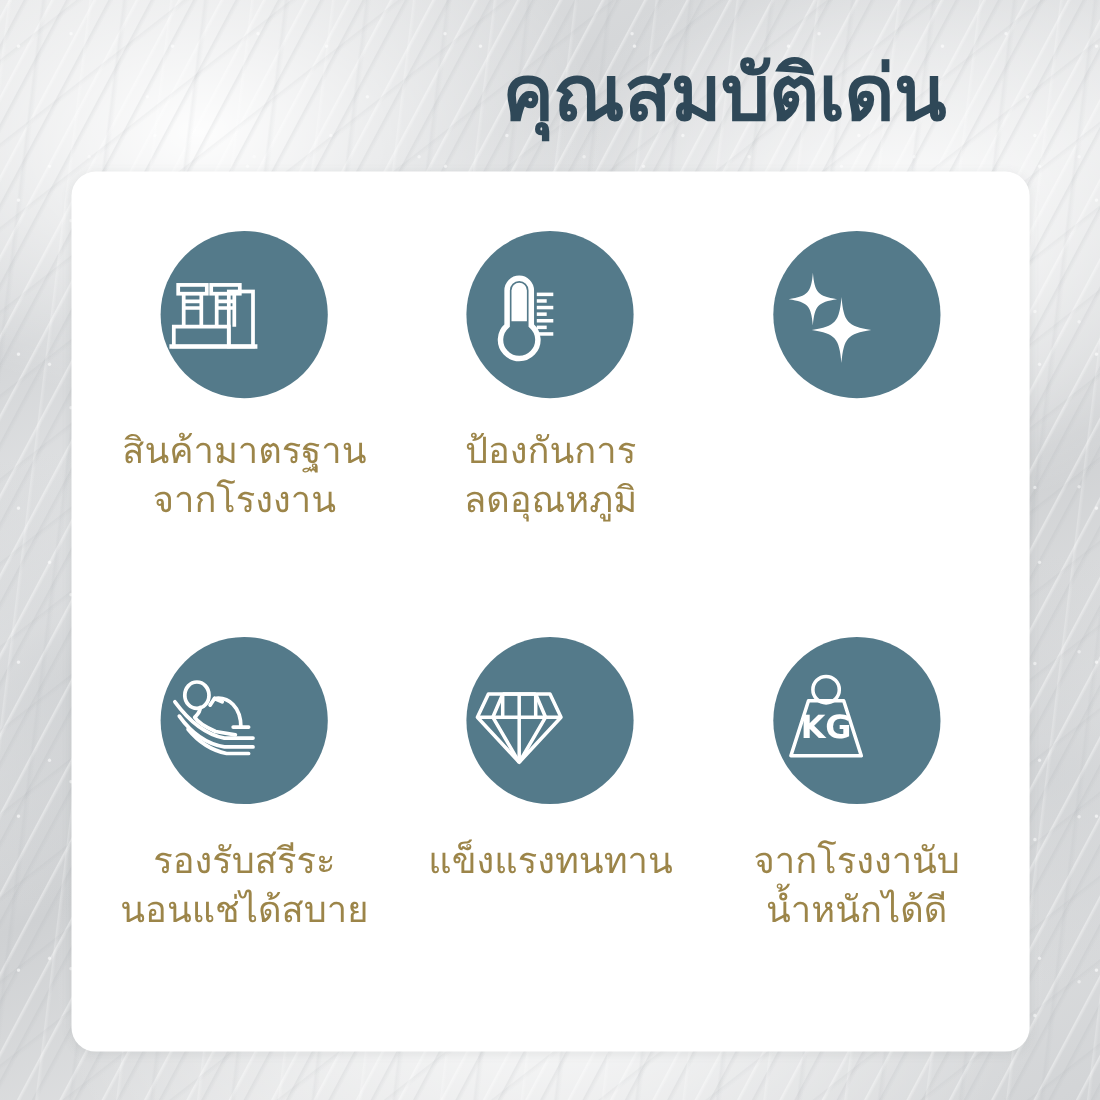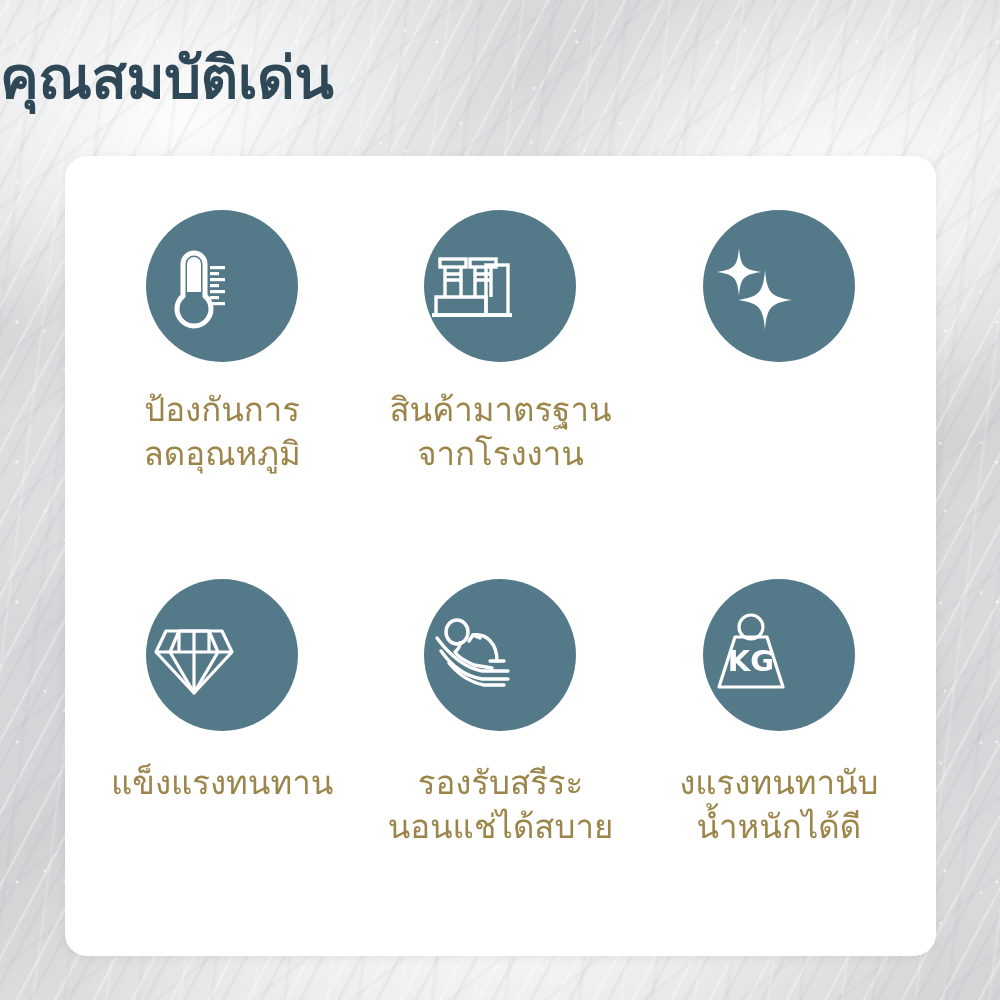--- a/index.html
+++ b/index.html
@@ -92,22 +92,22 @@
     background-size: 140px 140px, 170px 170px, 200px 200px, 160px 160px, 180px 180px, 150px 150px;
     opacity: 0.8;
   }
 
   
   #title {
     position: absolute;
     top: 44px;
     left: 0;
     width: 860px;
-    text-align: left;
-    font-size: 58px;
+    text-align: right;
+    font-size: 70px;
     line-height: 1.18;
     font-weight: 700;
     letter-spacing: -0.5px;
     color: #2f4858;
     z-index: 3;
   }
 
   
   #card {
     position: absolute;
@@ -175,20 +175,47 @@
   <div class="marble-speckle"></div>
 
   <h1 id="title">คุณสมบัติเด่น</h1>
 
   <div id="card">
     <div class="grid">
 
       <div class="feature">
         <div class="icon-circle">
           <span>
+            <svg width="96" height="96" viewBox="0 0 96 96" fill="none" stroke="#ffffff" stroke-width="3.4" stroke-linejoin="miter" stroke-linecap="butt">
+
+              <rect x="16" y="21" width="26" height="8"></rect>
+
+              <path d="M21 29 L21 59 M37 29 L37 59"></path>
+              <path d="M21 36 L37 36 M21 42 L37 42"></path>
+
+              <rect x="46" y="21" width="26" height="8"></rect>
+
+              <path d="M51 29 L51 59 M67 29 L67 59"></path>
+              <path d="M51 36 L67 36 M51 42 L67 42"></path>
+
+              <rect x="62" y="27" width="22" height="50"></rect>
+
+              <path d="M12 59 L62 59 L62 77 L12 77 Z"></path>
+
+              <path d="M8 77 L88 77" stroke-width="4"></path>
+            </svg>
+          </span>
+        </div>
+        <div class="feature-label">สินค้ามาตรฐาน
+จากโรงงาน</div>
+      </div>
+
+      <div class="feature">
+        <div class="icon-circle">
+          <span>
             <svg width="96" height="96" viewBox="0 0 96 96" fill="none">
 
               <path d="M37 26 a11 11 0 0 1 22 0 L59 58 a17 17 0 1 1 -22 0 Z" stroke="#ffffff" stroke-width="5" fill="none"></path>
 
               <path d="M41 26 a7 7 0 0 1 14 0 L55 54 L41 54 Z" fill="#ffffff"></path>
 
               <g fill="#ffffff">
                 <rect x="64" y="28" width="15" height="3.2"></rect>
                 <rect x="64" y="34" width="9" height="3.2"></rect>
                 <rect x="64" y="40" width="15" height="3.2"></rect>
@@ -200,81 +227,30 @@
             </svg>
           </span>
         </div>
         <div class="feature-label">ป้องกันการ
 ลดอุณหภูมิ</div>
       </div>
 
       <div class="feature">
         <div class="icon-circle">
           <span>
-            <svg width="96" height="96" viewBox="0 0 96 96" fill="none" stroke="#ffffff" stroke-width="3.4" stroke-linejoin="miter" stroke-linecap="butt">
-
-              <rect x="16" y="21" width="26" height="8"></rect>
-
-              <path d="M21 29 L21 59 M37 29 L37 59"></path>
-              <path d="M21 36 L37 36 M21 42 L37 42"></path>
-
-              <rect x="46" y="21" width="26" height="8"></rect>
-
-              <path d="M51 29 L51 59 M67 29 L67 59"></path>
-              <path d="M51 36 L67 36 M51 42 L67 42"></path>
-
-              <rect x="62" y="27" width="22" height="50"></rect>
-
-              <path d="M12 59 L62 59 L62 77 L12 77 Z"></path>
-
-              <path d="M8 77 L88 77" stroke-width="4"></path>
-            </svg>
-          </span>
-        </div>
-        <div class="feature-label">สินค้ามาตรฐาน
-จากโรงงาน</div>
-      </div>
-
-      <div class="feature">
-        <div class="icon-circle">
-          <span>
             <svg width="100" height="100" viewBox="0 0 100 100" fill="#ffffff">
 
               <path d="M36 12 C37.6 30 40.5 33.4 58 36 C40.5 38.6 37.6 42 36 60
                        C34.4 42 31.5 38.6 14 36 C31.5 33.4 34.4 30 36 12 Z"></path>
 
               <path d="M62 34 C64 56.5 67.5 60.8 89 64 C67.5 67.2 64 71.5 62 94
                        C60 71.5 56.5 67.2 35 64 C56.5 60.8 60 56.5 62 34 Z"></path>
             </svg>
           </span>
         </div>
-      </div>
-
-      <div class="feature row2">
-        <div class="icon-circle">
-          <span>
-            <svg width="96" height="96" viewBox="0 0 96 96" fill="none" stroke="#ffffff" stroke-width="3.2" stroke-linejoin="round">
-
-              <path d="M20 24 L76 24 L86 45 L48 86 L10 45 Z"></path>
-
-              <path d="M10 45 L86 45"></path>
-
-              <path d="M33 24 L24 45 M63 24 L72 45"></path>
-
-              <path d="M33 24 L63 24"></path>
-
-              <path d="M48 24 L48 86"></path>
-
-              <path d="M24 45 L48 86 M72 45 L48 86"></path>
-
-              <path d="M33 24 L33 45 M63 24 L63 45"></path>
-            </svg>
-          </span>
-        </div>
-        <div class="feature-label">แข็งแรงทนทาน</div>
       </div>
 
       <div class="feature row2">
         <div class="icon-circle">
           <span>
             <svg width="100" height="100" viewBox="0 0 100 100" fill="none" stroke="#ffffff" stroke-width="3.4" stroke-linecap="round" stroke-linejoin="round">
 
               <ellipse cx="33" cy="27" rx="11" ry="12"></ellipse>
 
               <path d="M36 38 C36 43 33 45 31 47 C34 52 41 56 50 60 L68 63"></path>
@@ -289,29 +265,53 @@
             </svg>
           </span>
         </div>
         <div class="feature-label">รองรับสรีระ
 นอนแช่ได้สบาย</div>
       </div>
 
       <div class="feature row2">
         <div class="icon-circle">
           <span>
+            <svg width="96" height="96" viewBox="0 0 96 96" fill="none" stroke="#ffffff" stroke-width="3.2" stroke-linejoin="round">
+
+              <path d="M20 24 L76 24 L86 45 L48 86 L10 45 Z"></path>
+
+              <path d="M10 45 L86 45"></path>
+
+              <path d="M33 24 L24 45 M63 24 L72 45"></path>
+
+              <path d="M33 24 L63 24"></path>
+
+              <path d="M48 24 L48 86"></path>
+
+              <path d="M24 45 L48 86 M72 45 L48 86"></path>
+
+              <path d="M33 24 L33 45 M63 24 L63 45"></path>
+            </svg>
+          </span>
+        </div>
+        <div class="feature-label">แข็งแรงทนทาน</div>
+      </div>
+
+      <div class="feature row2">
+        <div class="icon-circle">
+          <span>
             <svg width="96" height="96" viewBox="0 0 96 96" fill="none">
 
               <circle cx="48" cy="20" r="12" stroke="#ffffff" stroke-width="3.2" fill="none"></circle>
 
               <path d="M32 30 L64 30 L80 80 L16 80 Z" stroke="#ffffff" stroke-width="3.2" fill="none" stroke-linejoin="round"></path>
 
               <text x="48" y="64" text-anchor="middle" font-family="DejaVu Sans, Liberation Sans, sans-serif" font-size="29" font-weight="700" fill="#ffffff">KG</text>
             </svg>
           </span>
         </div>
-        <div class="feature-label">งแรงทนทานับ
+        <div class="feature-label">จากโรงงานับ
 น้ำหนักได้ดี</div>
       </div>
 
     </div>
   </div>
 </div>
 
 </body></html>

